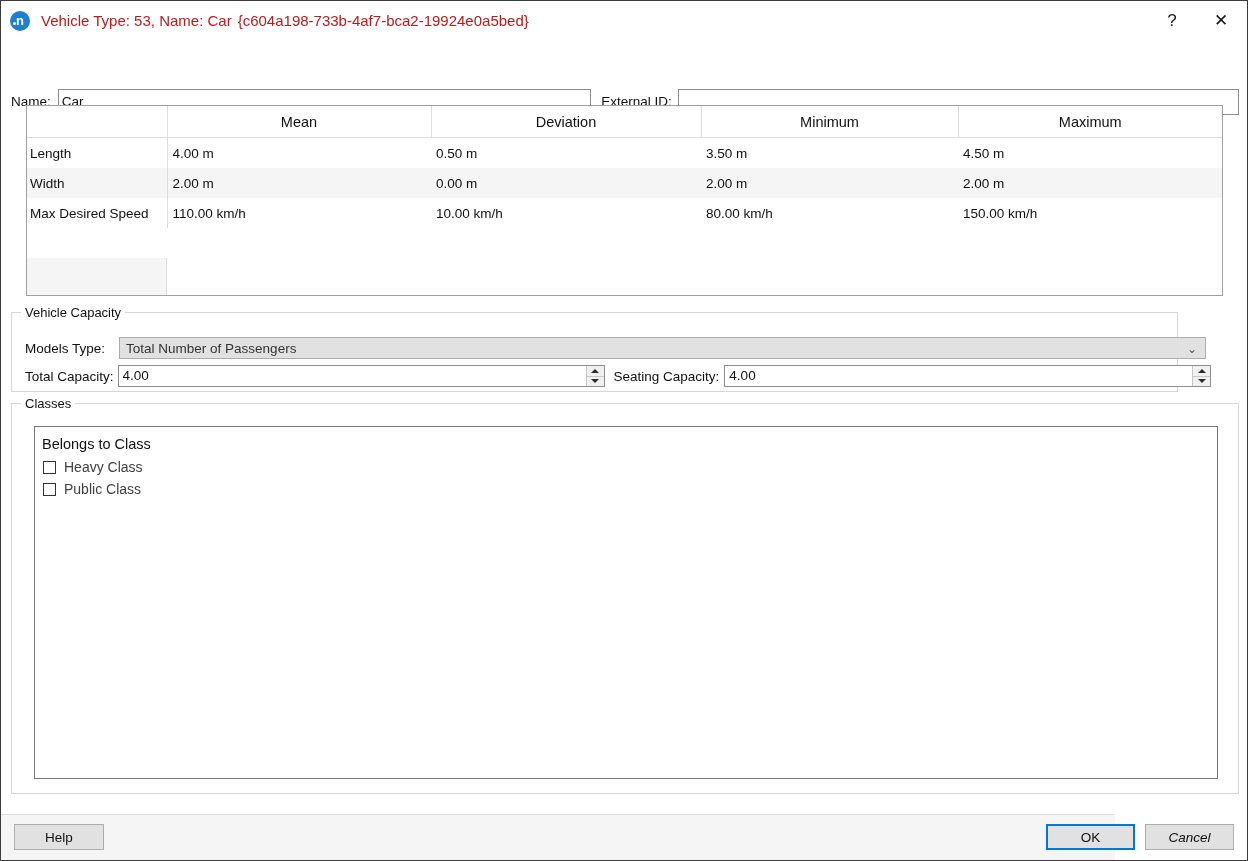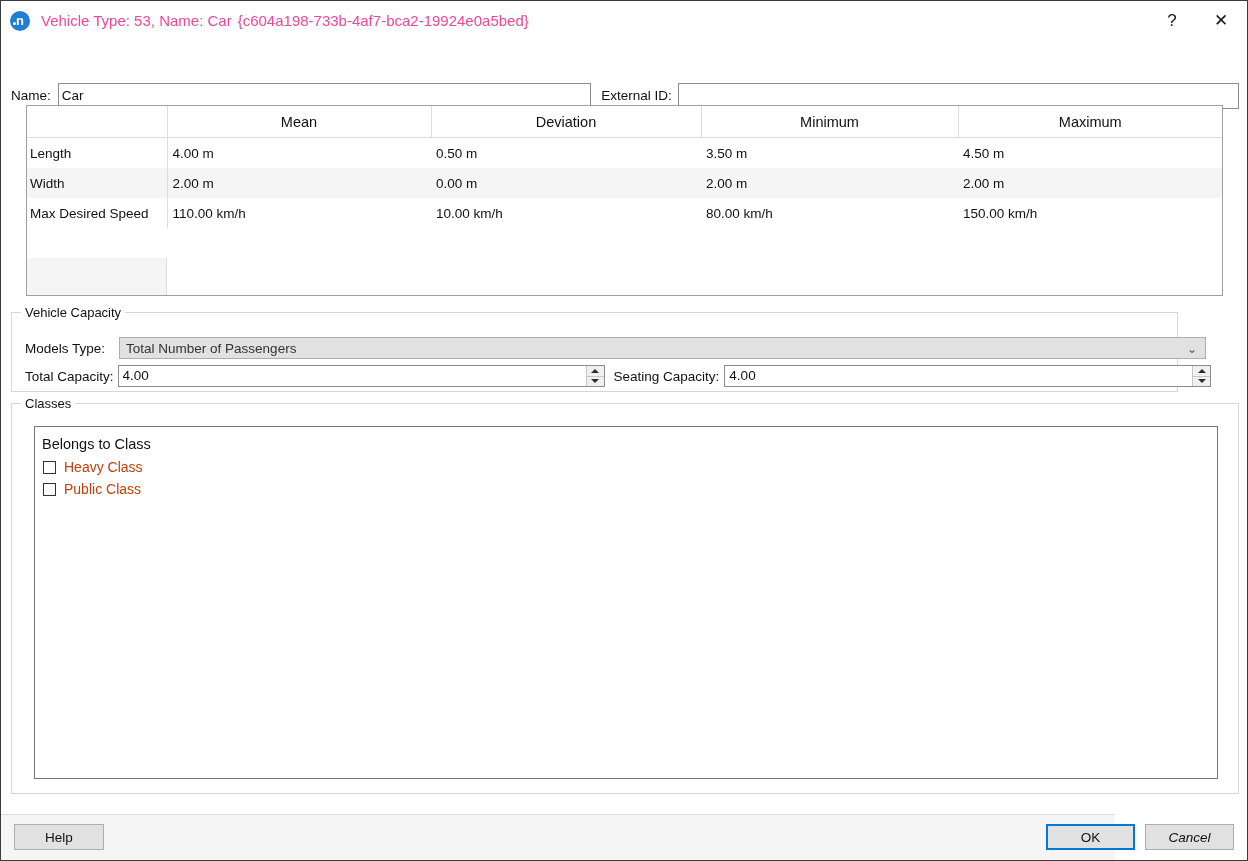--- a/index.html
+++ b/index.html
@@ -53,21 +53,21 @@
     left: 3px;
     top: 11px;
     width: 3px;
     height: 3px;
     background: #ffffff;
     border-radius: 50%;
   }
   .title-text {
     margin-left: 11px;
     font-size: 15px;
-    color: #ec4899;
+    color: #b91c1c;
     white-space: nowrap;
   }
   .title-text .uuid { margin-left: 6px; }
   .title-buttons {
     margin-left: auto;
     display: flex;
     height: 39px;
   }
   .title-btn {
     width: 46px;
@@ -114,21 +114,21 @@
     background: #ffffff;
     border-bottom: 1px solid #ffffff;
     position: relative;
     z-index: 2;
     margin-bottom: -1px;
   }
 
   
   .name-row {
     position: absolute;
-    left: 10px; top: 83px;
+    left: 10px; top: 89px;
     width: 1228px;
     height: 23px;
     display: flex;
     align-items: center;
   }
   .lbl { font-size: 13.5px; color: #111; white-space: nowrap; }
   .tinput {
     height: 21px;
     border: 1px solid #8d8d8d;
     background: #ffffff;
@@ -316,21 +316,21 @@
     font-size: 14.5px;
     color: #111;
     padding: 9px 0 4px 7px;
   }
   .check-row {
     display: flex;
     align-items: center;
     height: 22px;
     padding-left: 8px;
     font-size: 14px;
-    color: #c2410c;
+    color: #404040;
   }
   .chk {
     width: 13px;
     height: 13px;
     border: 1px solid #333333;
     background: #ffffff;
     box-sizing: border-box;
     margin-right: 8px;
     flex: none;
     position: relative;

